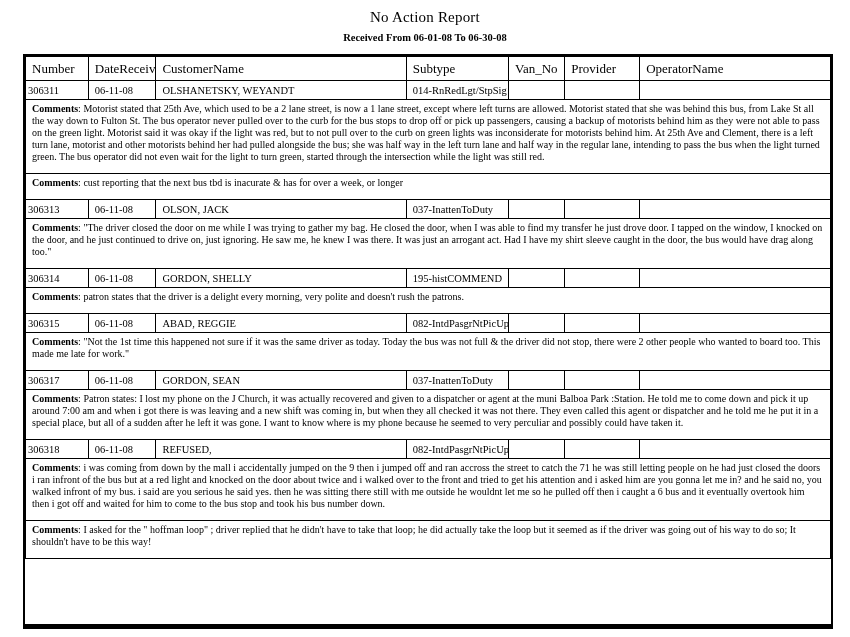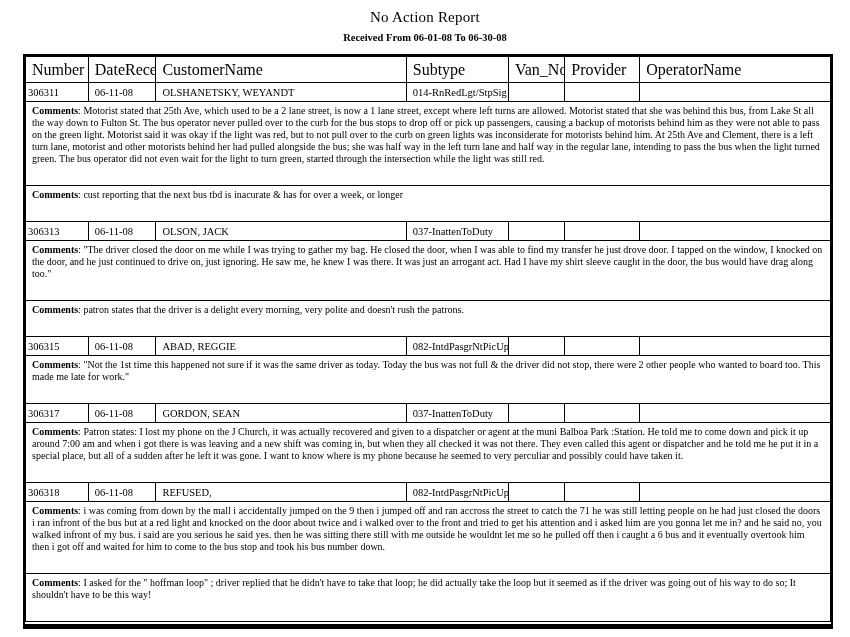--- a/index.html
+++ b/index.html
@@ -9,30 +9,30 @@
   }
   .page-title { text-align:center; font-size:15px; padding-top:9px; letter-spacing:0.2px; }
   .page-subtitle { text-align:center; font-size:10.5px; font-weight:bold; margin-top:6px; }
   .table-wrap {
     margin:11px 17px 0 23px; width:810px; height:575px; box-sizing:border-box;
     border:2px solid #000; border-bottom:5px solid #000; overflow:hidden;
   }
   table { width:100%; border-collapse:collapse; table-layout:fixed; }
   th, td { border:1px solid #000; overflow:hidden; }
   th {
-    font-weight:normal; font-size:16px; text-align:left;
+    font-weight:normal; font-size:13px; text-align:left;
     padding:4px 4px 3px 6px; height:14px; white-space:nowrap;
   }
   td.rowcell {
     font-size:10.5px; padding:2px 4px 2px 6px; height:14px; white-space:nowrap;
   }
   td.c-num { padding-left:2px; }
   td.c-comments {
     font-size:10px; line-height:12px; text-align:left;
-    padding:3px 7px 20px 6px; white-space:normal; height:auto;
+    padding:3px 7px 10px 6px; white-space:normal; height:auto;
   }
   .clabel { font-weight:bold; }
   col.w-num  { width:7.8%; }
   col.w-date { width:8.4%; }
   col.w-name { width:31.1%; }
   col.w-sub  { width:12.7%; }
   col.w-van  { width:7.0%; }
   col.w-prov { width:9.3%; }
   col.w-op   { width:23.7%; }
 </style>
@@ -96,20 +96,29 @@
         <td class="rowcell"></td>
         <td class="rowcell"></td>
       </tr>
       <tr>
         <td class="c-comments" colspan="7"><span class="clabel">Comments</span><span>: "The driver closed the door on me while I was trying to gather my bag. He closed the door, when I was able to find my transfer he just drove door. I tapped on the window, I knocked on the door, and he just continued to drive on, just ignoring. He saw me, he knew I was there. It was just an arrogant act. Had I have my shirt sleeve caught in the door, the bus would have drag along too."</span></td>
       </tr>
     </tbody>
 
     <tbody>
       <tr>
+        <td class="rowcell c-num">306314</td>
+        <td class="rowcell">06-11-08</td>
+        <td class="rowcell">GORDON, SHELLY</td>
+        <td class="rowcell">195-histCOMMEND</td>
+        <td class="rowcell"></td>
+        <td class="rowcell"></td>
+        <td class="rowcell"></td>
+      </tr>
+      <tr>
         <td class="c-comments" colspan="7"><span class="clabel">Comments</span><span>: patron states that the driver is a delight every morning, very polite and doesn't rush the patrons.</span></td>
       </tr>
     </tbody>
 
     <tbody>
       <tr>
         <td class="rowcell c-num">306315</td>
         <td class="rowcell">06-11-08</td>
         <td class="rowcell">ABAD, REGGIE</td>
         <td class="rowcell">082-IntdPasgrNtPicUp</td>

